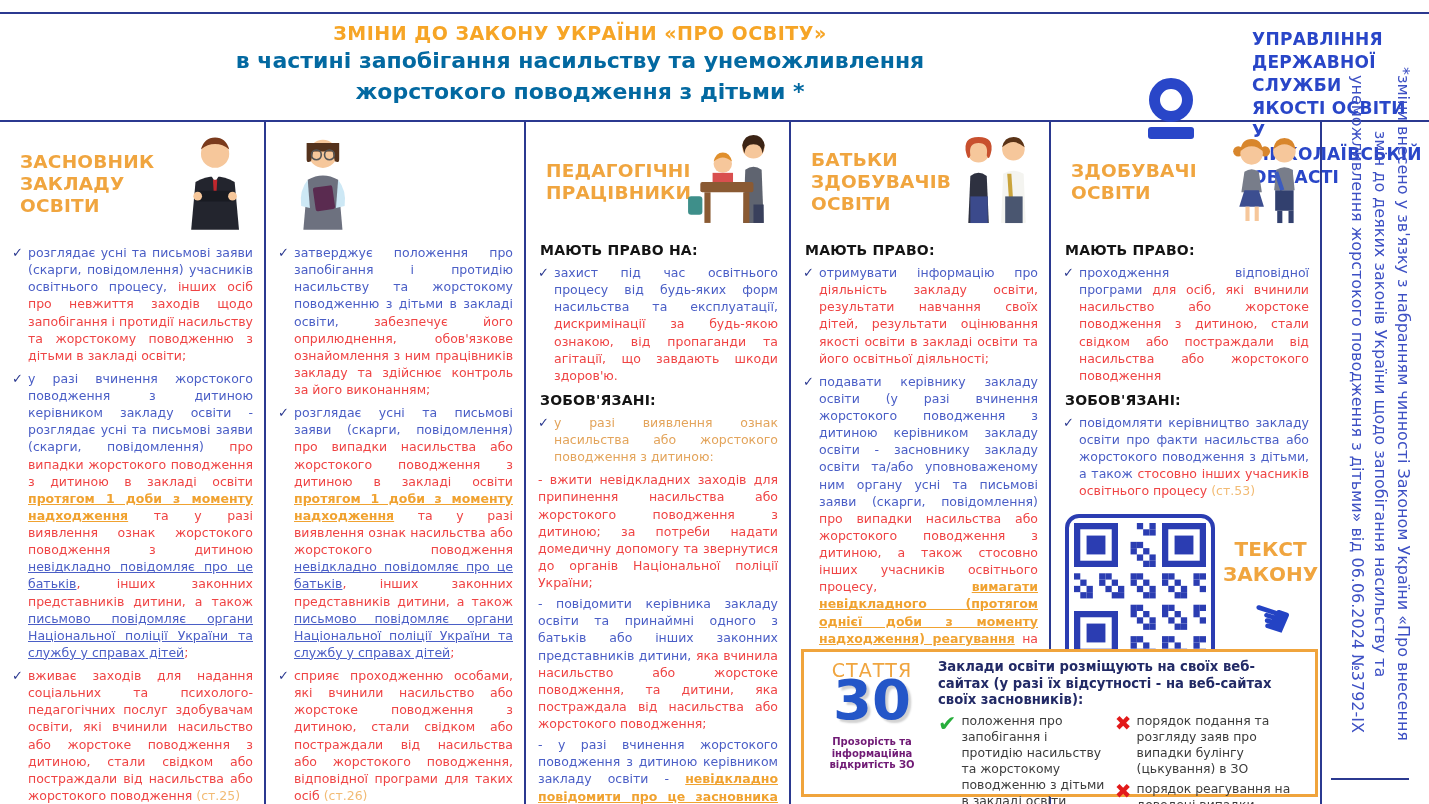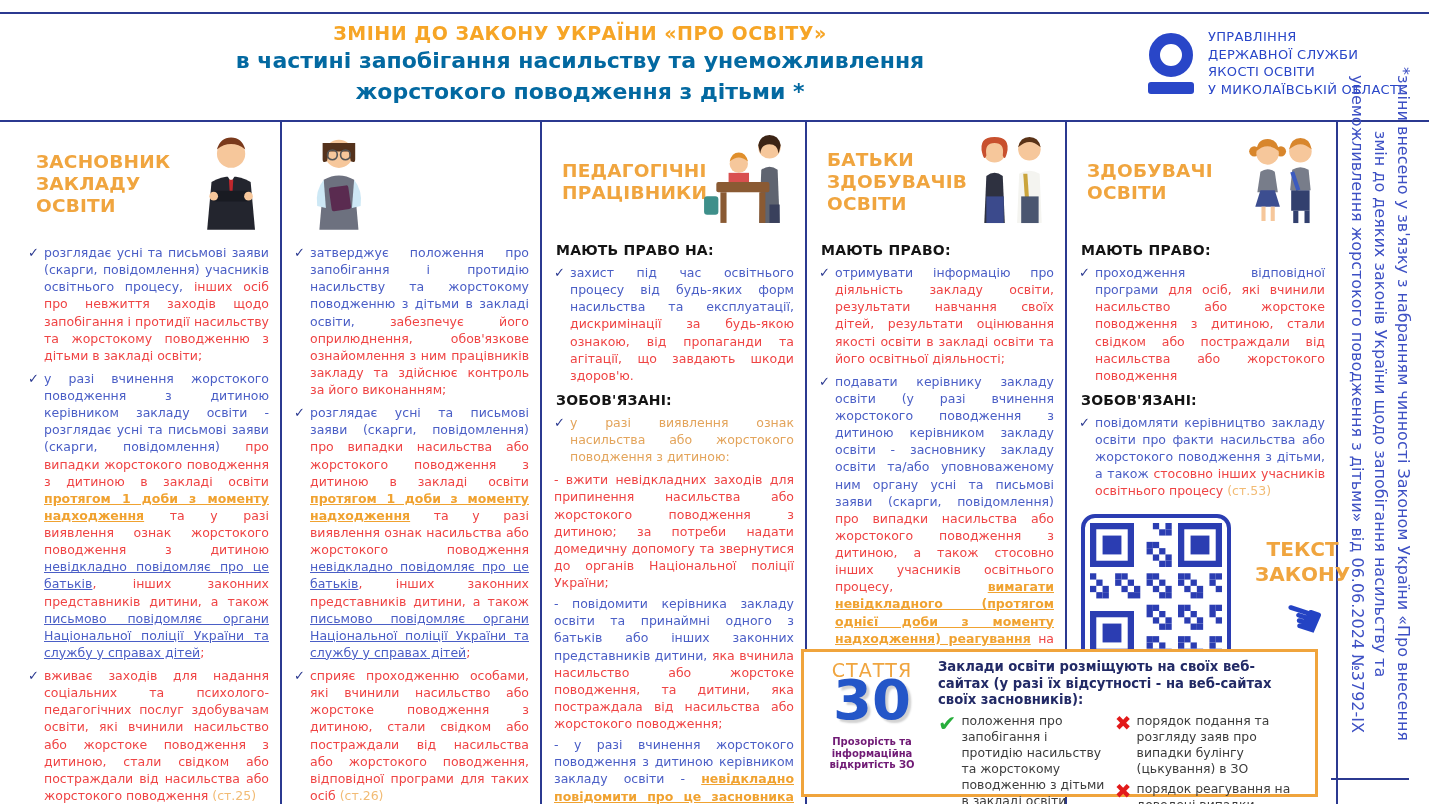--- a/index.html
+++ b/index.html
@@ -13,44 +13,44 @@
 
   
   .title-wrap{position:absolute;left:140px;top:22px;width:880px;text-align:center;}
   .title-1{color:#f6a526;font-weight:bold;font-size:19px;letter-spacing:.5px;}
   .title-sub{color:#0369a1;font-weight:bold;font-size:22px;line-height:1.25;margin-top:3px;}
 
   .logo{position:absolute;left:1148px;top:28px;display:flex;align-items:center;gap:14px;}
   .logo-icon{display:flex;flex-direction:column;align-items:center;}
   .logo-ring{width:22px;height:22px;border:11px solid #2946c8;border-radius:50%;}
   .logo-bar{width:46px;height:12px;background:#2946c8;border-radius:3px;margin-top:5px;}
-  .logo-text{color:#2946c8;font-weight:normal;font-size:13px;line-height:1.35;letter-spacing:.3px;}
+  .logo-text{color:#2946c8;font-weight:bold;font-size:17px;line-height:1.35;letter-spacing:.3px;margin-left:44px;}
 
   
-  .columns{position:absolute;left:16px;top:122px;width:1322px;height:682px;display:flex;}
+  .columns{position:absolute;left:0;top:122px;width:1322px;height:682px;display:flex;}
   .col{box-sizing:border-box;border-right:2px solid #2b3990;padding:8px 11px 6px 12px;}
   .col-1{width:266px;} .col-2{width:260px;} .col-3{width:265px;} .col-4{width:260px;} .col-5{width:271px;}
   .col-head{display:flex;justify-content:space-between;align-items:center;min-height:100px;padding:2px 0 2px 8px;}
   .col-title{width:138px;color:#f0a53f;font-size:18.5px;font-weight:600;line-height:1.18;text-transform:uppercase;letter-spacing:.2px;}
   .illus{flex:none;}
 
   .sec-h{font-weight:bold;color:#141414;font-size:14px;margin:8px 0 3px 2px;letter-spacing:.2px;}
   .bullet{display:flex;margin:6px 0;}
   .chk{color:#2b3990;font-weight:bold;font-size:13px;width:16px;flex:none;padding-top:1px;}
   .btxt,.para{text-align:justify;font-size:12.5px;line-height:1.37;color:#414141;}
   .para{margin:4px 0;}
   .sg-blue{color:#4a5ec6;}
   .sg-dark{color:#ef4444;}
   .sg-blueu{color:#4a5ec6;text-decoration:underline;}
   .sg-orangeu{color:#f0a230;font-weight:bold;text-decoration:underline;}
   .sg-tan{color:#e3a45b;}
   .sg-art{color:#f2bb74;}
 
   
-  .qr-row{display:flex;align-items:center;gap:24px;margin:14px 0 0 2px;}
+  .qr-row{display:flex;align-items:center;gap:8px;margin:14px 0 0 2px;}
   .qr-wrap{flex:none;border:4px solid #2b3db2;border-radius:14px;padding:5px;width:132px;height:132px;background:#fff;}
   .law-side{text-align:center;width:96px;}
   .law-label{color:#f0a53f;font-size:20px;font-weight:600;line-height:1.25;}
   .hand{display:inline-block;color:#2443c4;font-size:46px;line-height:1;transform:rotate(18deg);margin-top:8px;}
 
   
   .art30{position:absolute;left:801px;top:649px;width:517px;height:148px;box-sizing:border-box;background:#fff;border:3px solid #f0a43c;padding:7px 10px 5px 12px;display:flex;gap:10px;z-index:5;}
   .art30-left{flex:none;width:112px;text-align:center;}
   .art-label{color:#f0a53f;font-size:19px;letter-spacing:1px;font-weight:500;}
   .art-num{color:#2456c8;font-size:56px;font-weight:bold;line-height:.95;margin-top:-8px;text-shadow:3px 3px 2px rgba(0,0,0,.18);}

